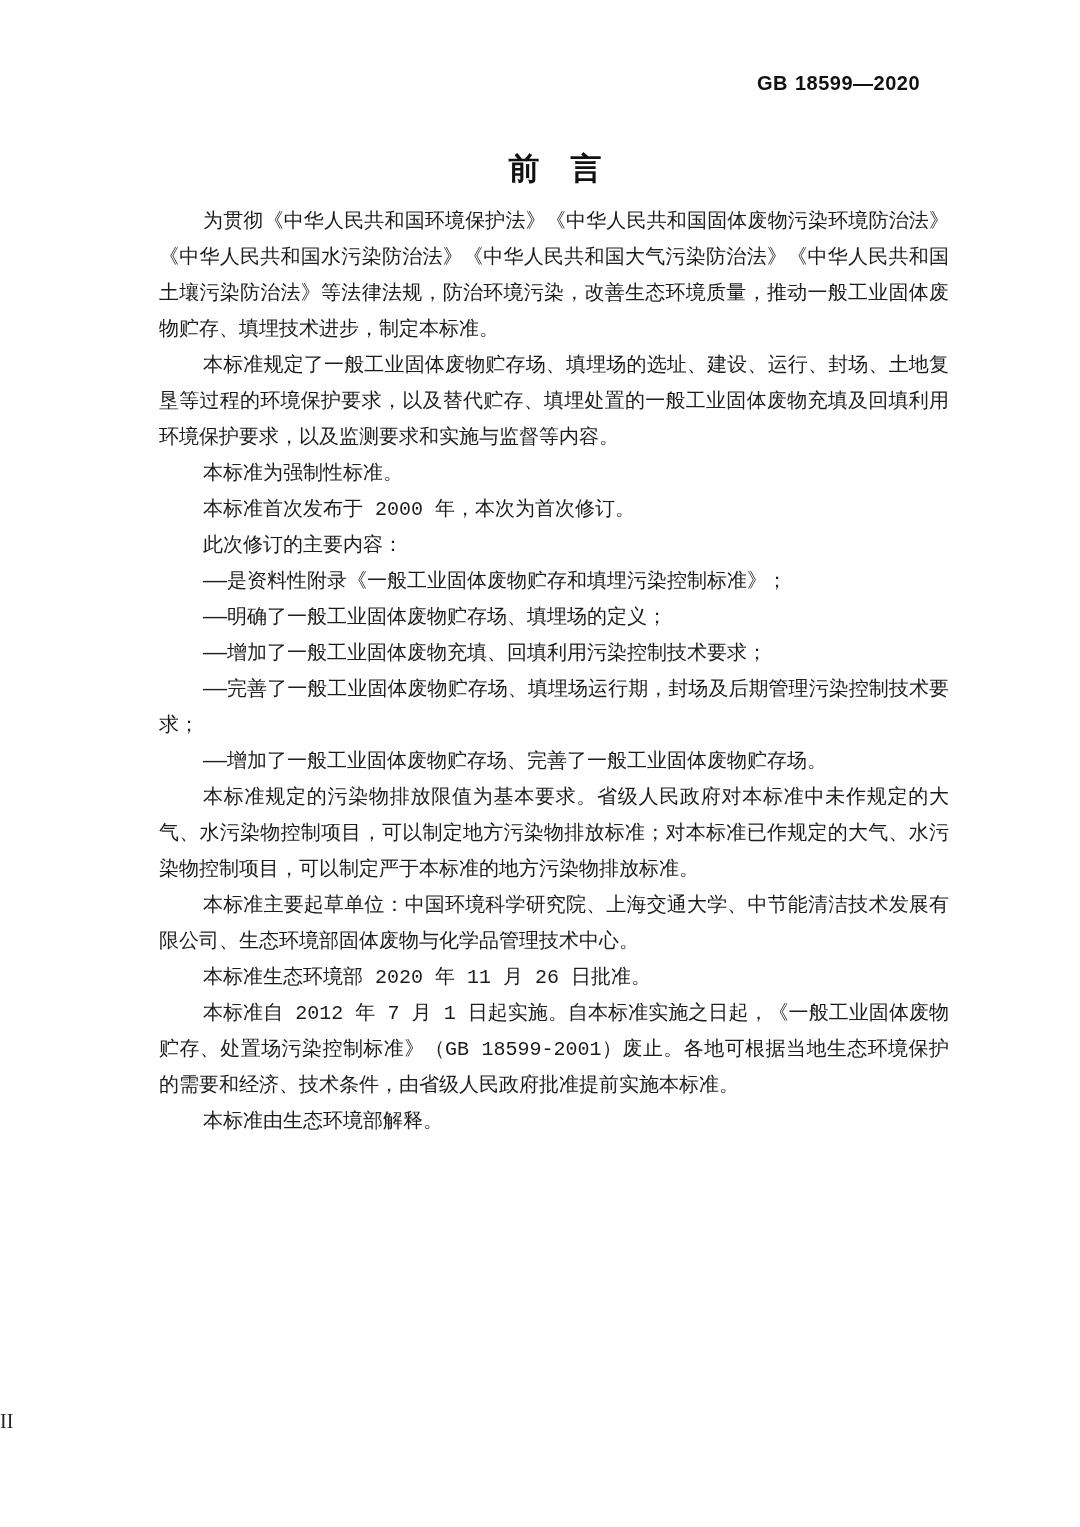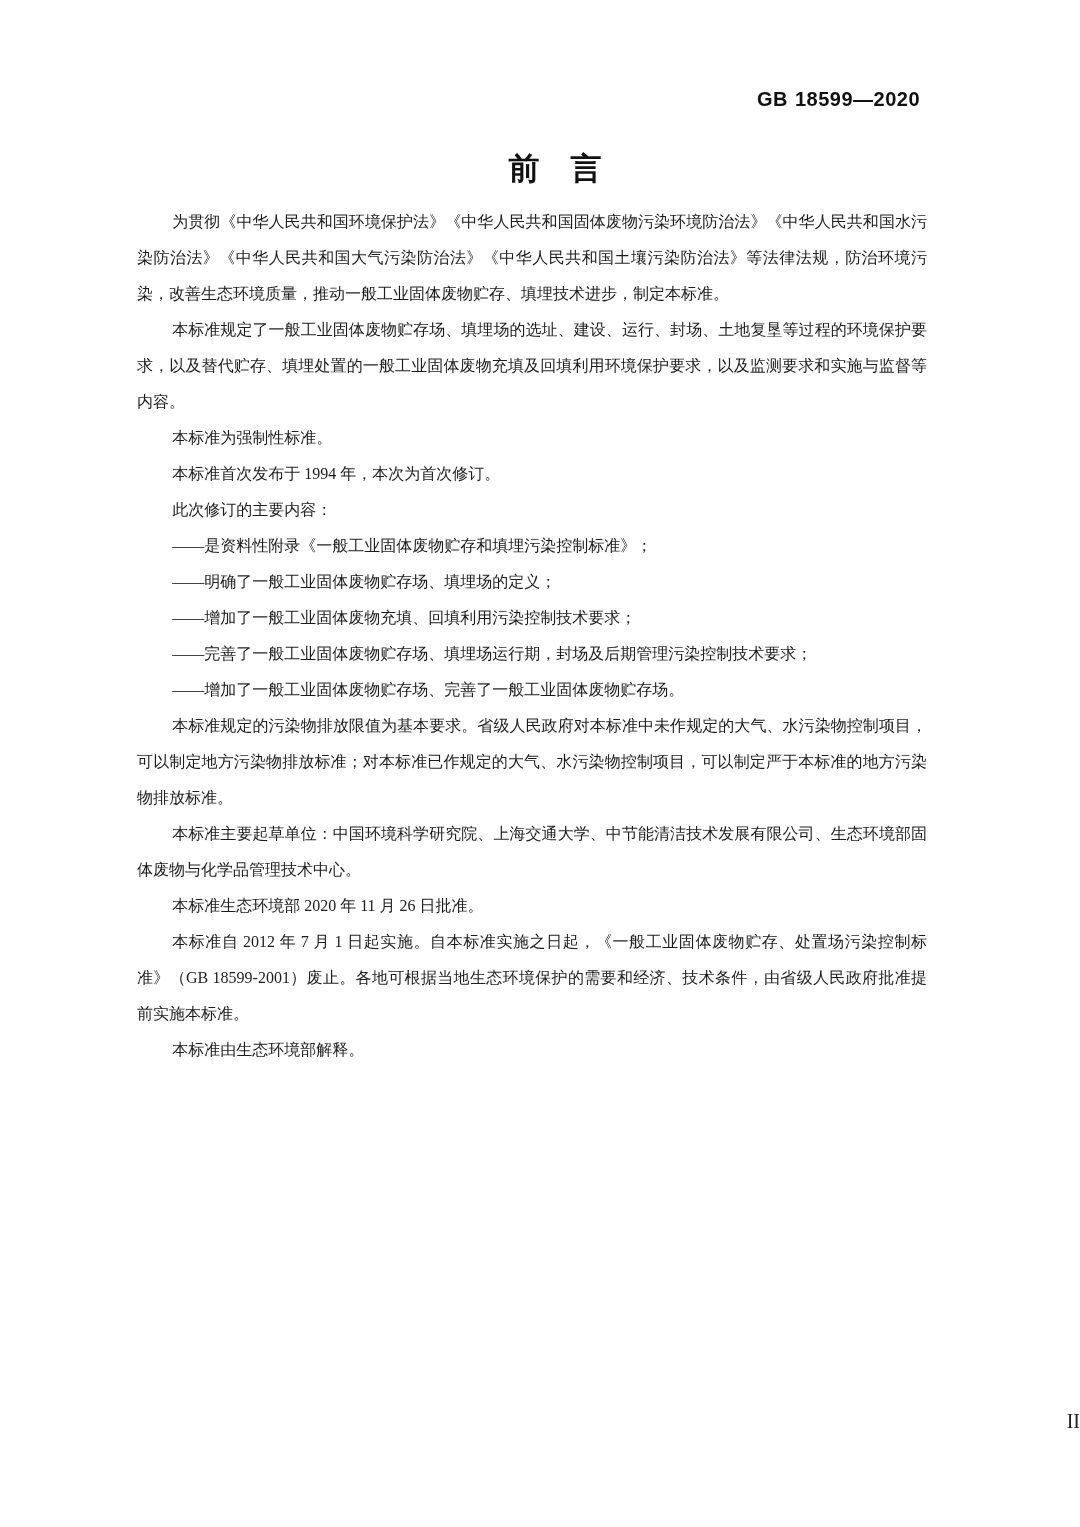--- a/index.html
+++ b/index.html
@@ -11,21 +11,21 @@
     position: relative;
     width: 1080px;
     height: 1527px;
     margin: 0 auto;
     background: #ffffff;
     color: #1c1c1c;
     overflow: hidden;
   }
   .doc-code {
     position: absolute;
-    top: 88px;
+    top: 72px;
     right: 160px;
     font-family: "Liberation Sans", "DejaVu Sans", sans-serif;
     font-size: 20px;
     letter-spacing: 0.5px;
     color: #111;
     white-space: nowrap;
     text-align: center;
   }
   .doc-code .prefix {
     font-weight: 700;
@@ -42,59 +42,59 @@
     margin: 15px;
     text-align: center;
     font-family: "Liberation Sans", "DejaVu Sans", sans-serif;
     font-size: 31px;
     font-weight: 700;
     color: #111;
   }
   .doc-body {
     position: absolute;
     top: 204px;
-    left: 137px;
+    left: 159px;
     width: 790px;
-    font-family: Liberation Serif, serif;
-    font-size: 16px;
+    font-family: Liberation Mono, monospace;
+    font-size: 20px;
     line-height: 36px;
     text-align: justify;
   }
   .doc-body p {
     margin: 0;
     padding: 0;
     text-indent: 2.2em;
   }
   .page-number {
     position: absolute;
     top: 1410px;
     left: 0;
     width: 100%;
-    text-align: right;
+    text-align: left;
     font-family: "Liberation Serif", "DejaVu Serif", serif;
     font-size: 20px;
     color: #222;
   }
 </style>
 </head>
 <body>
 
 <div class="page">
 
   <div class="doc-code">
     <span class="prefix">GB</span><span class="number">18599—2020</span>
   </div>
 
   <h1 class="doc-title">前　言</h1>
 
   <div class="doc-body">
     <p>为贯彻《中华人民共和国环境保护法》《中华人民共和国固体废物污染环境防治法》《中华人民共和国水污染防治法》《中华人民共和国大气污染防治法》《中华人民共和国土壤污染防治法》等法律法规，防治环境污染，改善生态环境质量，推动一般工业固体废物贮存、填埋技术进步，制定本标准。</p>
     <p>本标准规定了一般工业固体废物贮存场、填埋场的选址、建设、运行、封场、土地复垦等过程的环境保护要求，以及替代贮存、填埋处置的一般工业固体废物充填及回填利用环境保护要求，以及监测要求和实施与监督等内容。</p>
     <p>本标准为强制性标准。</p>
-    <p>本标准首次发布于 1994 年，本次为首次修订。</p>
+    <p>本标准首次发布于 2000 年，本次为首次修订。</p>
     <p>此次修订的主要内容：</p>
     <p>——是资料性附录《一般工业固体废物贮存和填埋污染控制标准》；</p>
     <p>——明确了一般工业固体废物贮存场、填埋场的定义；</p>
     <p>——增加了一般工业固体废物充填、回填利用污染控制技术要求；</p>
     <p>——完善了一般工业固体废物贮存场、填埋场运行期，封场及后期管理污染控制技术要求；</p>
     <p>——增加了一般工业固体废物贮存场、完善了一般工业固体废物贮存场。</p>
     <p>本标准规定的污染物排放限值为基本要求。省级人民政府对本标准中未作规定的大气、水污染物控制项目，可以制定地方污染物排放标准；对本标准已作规定的大气、水污染物控制项目，可以制定严于本标准的地方污染物排放标准。</p>
     <p>本标准主要起草单位：中国环境科学研究院、上海交通大学、中节能清洁技术发展有限公司、生态环境部固体废物与化学品管理技术中心。</p>
     <p>本标准生态环境部 2020 年 11 月 26 日批准。</p>
     <p>本标准自 2012 年 7 月 1 日起实施。自本标准实施之日起，《一般工业固体废物贮存、处置场污染控制标准》（GB 18599-2001）废止。各地可根据当地生态环境保护的需要和经济、技术条件，由省级人民政府批准提前实施本标准。</p>

